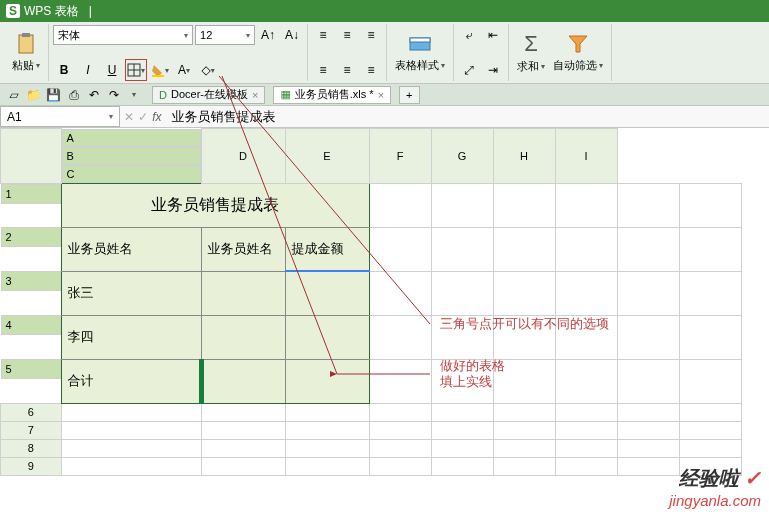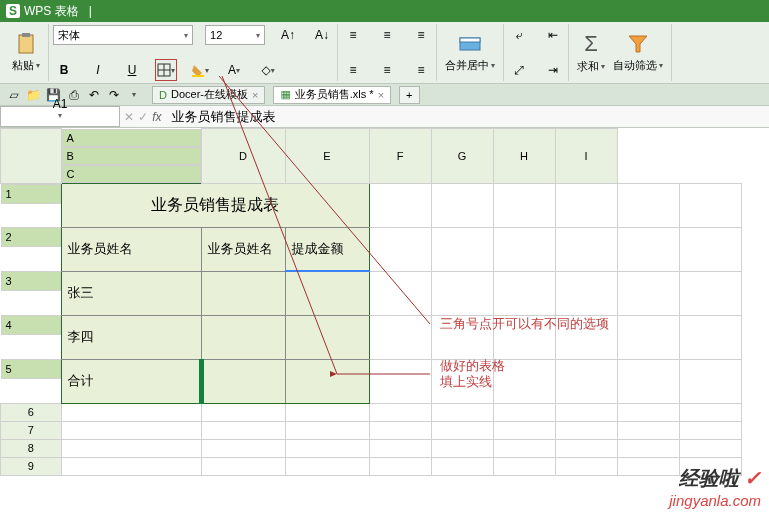--- a/index.html
+++ b/index.html
@@ -14,37 +14,37 @@
 .titlebar .tab.active { background: #e8f0e8; color: #333; }
 .titlebar .tab.red { background: #d44; }
 
 
 .ribbon { background: #e8f0e8; border-bottom: 1px solid #c0c8c0; height: 62px; display: flex; padding: 2px 4px; }
 .rgroup { display: flex; flex-direction: column; justify-content: space-between; padding: 0 4px; border-right: 1px solid #c8d0c8; }
 .rgroup.big { flex-direction: row; align-items: center; }
 .bigbtn { display: flex; flex-direction: column; align-items: center; padding: 2px 4px; cursor: pointer; }
 .bigbtn .ic { width: 24px; height: 24px; }
 .bigbtn .lbl { font-size: 11px; margin-top: 2px; display: flex; align-items: center; gap: 2px; }
-.row { display: flex; align-items: center; gap: 12px; }
+.row { display: flex; align-items: center; gap: 2px; }
 .sel { border: 1px solid #aaa; background: #fff; height: 20px; padding: 0 4px; font-size: 11px; display: flex; align-items: center; justify-content: space-between; min-width: 60px; }
 .sel .dd { font-size: 8px; color: #666; margin-left: 4px; }
 .ibtn { width: 22px; height: 22px; display: flex; align-items: center; justify-content: center; cursor: pointer; border: 1px solid transparent; }
 .ibtn.hl { border: 1px solid #c04040; }
 
 
 .qat { background: #d8e4d8; height: 22px; display: flex; align-items: center; padding: 0 4px; border-bottom: 1px solid #c0c8c0; }
 .qat .qbtn { width: 20px; height: 18px; display: flex; align-items: center; justify-content: center; cursor: pointer; }
 .doctab { display: flex; align-items: center; background: #f0f4f0; border: 1px solid #b0b8b0; padding: 0 6px; height: 18px; margin-left: 8px; font-size: 11px; gap: 4px; }
 .doctab.active { background: #fff; }
 .doctab .close { color: #888; cursor: pointer; }
 .doctab .green { color: #3a8a3a; }
 
 
 .fbar { height: 22px; display: flex; border-bottom: 1px solid #c0c8c0; background: #f8f8f8; }
-.namebox { width: 120px; border: 1px solid #b0b8b0; background: #fff; display: flex; align-items: center; padding: 6px 6px; justify-content: flex-end; flex-direction: column; }
+.namebox { width: 120px; border: 1px solid #b0b8b0; background: #fff; display: flex; align-items: center; padding: 6px 6px; justify-content: space-between; }
 .namebox .dd { font-size: 8px; color: #666; }
 .fxarea { display: flex; align-items: center; padding: 0 4px; gap: 4px; }
 .fxarea .fx { font-style: italic; color: #666; }
 .formula { flex: 1; padding: 0 6px; display: flex; align-items: center; font-size: 13px; }
 
 
 .gridwrap { position: relative; }
 .grid { border-collapse: collapse; table-layout: fixed; }
 .grid th, .grid td { border: 1px solid #d0d0d0; font-weight: normal; text-align: center; }
 .grid .colh { background: #e8f0e0; height: 18px; font-size: 11px; position: relative; }
@@ -170,21 +170,21 @@
     </div>
   </div>
 
   <div class="rgroup big">
     <div class="bigbtn">
       <svg class="ic" viewBox="0 0 24 24">
           <rect x="2" y="6" width="20" height="12" fill="#6ab0e0" stroke="#3a7aa8"></rect>
           <rect x="2" y="6" width="20" height="4" fill="#fff" stroke="#3a7aa8"></rect>
         </svg>
       <span class="lbl">
-          <span>合并居中</span>
+          <span>表格样式</span>
           <span class="dd-caret">▾</span>
         </span>
     </div>
   </div>
 
   <div class="rgroup">
     <div class="row">
       <div class="ibtn">
           <span>⤶</span>
         </div>

